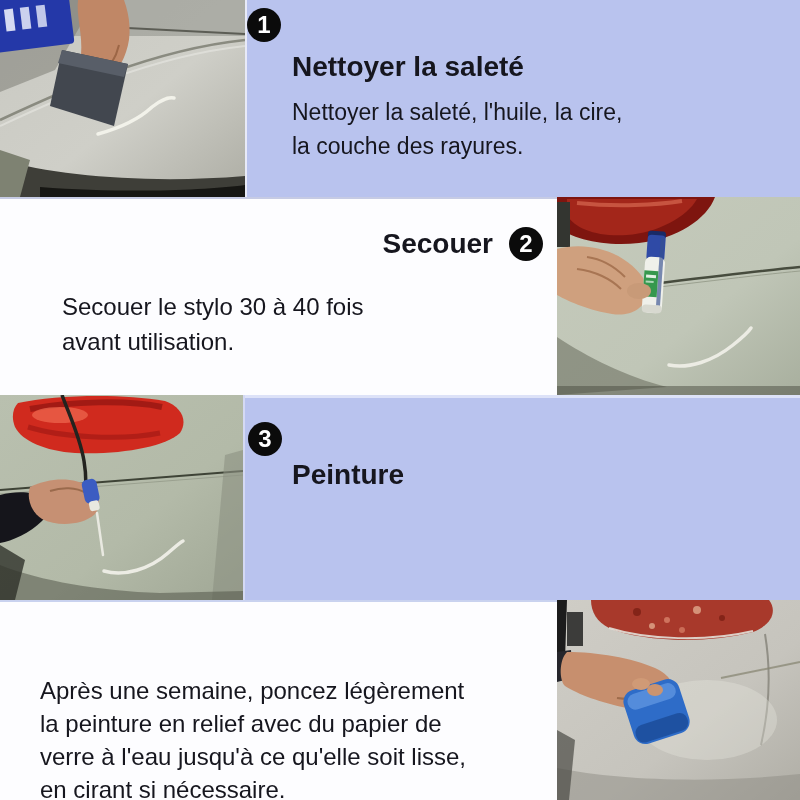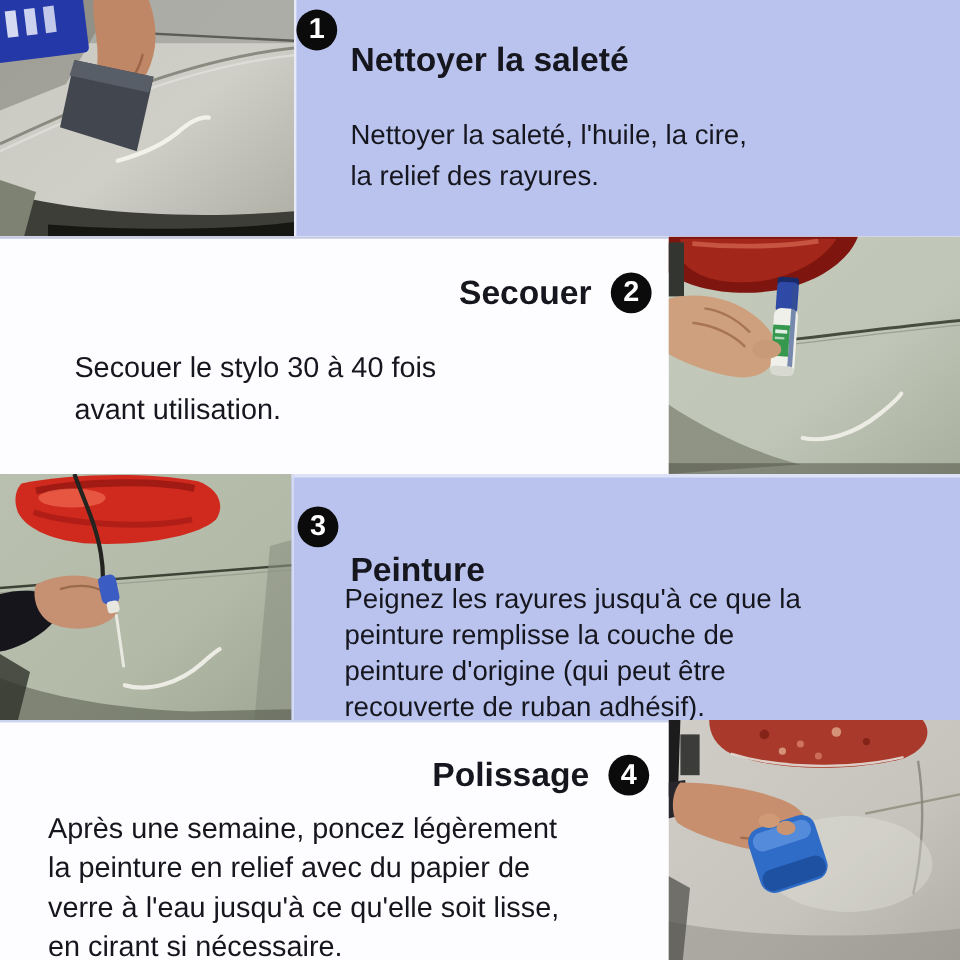--- a/index.html
+++ b/index.html
@@ -26,21 +26,21 @@
   .badge{
     position:absolute;width:34px;height:34px;border-radius:50%;
     background:#0b0b0b;color:#ffffff;font-weight:700;font-size:24px;
     display:flex;align-items:center;justify-content:center;line-height:1;
   }
   .title{position:absolute;font-weight:700;font-size:28px;white-space:nowrap;}
   .bodytext{position:absolute;white-space:pre-line;}
 
   
   #badge1{left:247px;top:8px;}
-  #title1{left:292px;top:11px;}
+  #title1{left:292px;top:28px;}
   #body1{left:292px;top:72px;font-size:23px;line-height:34px;width:490px;}
 
   
   .title-row{position:absolute;display:flex;align-items:center;gap:16px;}
   .title-row .title{position:static;}
   .title-row .badge{position:static;flex:0 0 auto;}
   #titlerow2{right:257px;top:6px;}
   #body2{left:62px;top:66px;font-size:24px;line-height:35px;width:470px;}
 
   
@@ -85,21 +85,21 @@
         <polygon points="62,50 128,64 124,77 58,63" fill="#585e68"></polygon>
         <path d="M98,134 C120,128 138,120 152,107 C162,99 170,97 174,98" stroke="#f2f2ea" stroke-width="3.5" stroke-linecap="round" fill="none"></path>
         <path d="M0,160 C60,176 150,184 245,176 L245,197 L0,197 Z" fill="#3e3e38"></path>
         <path d="M40,187 C120,193 200,191 245,185 L245,197 L40,197 Z" fill="#161613"></path>
         <polygon points="0,150 30,160 20,197 0,197" fill="#7e8272"></polygon>
       </svg>
     </div>
     <div class="badge" id="badge1">1</div>
     <h2 class="title" id="title1">Nettoyer la saleté</h2>
     <p class="bodytext" id="body1">Nettoyer la saleté, l'huile, la cire,
-la relief des rayures.</p>
+la couche des rayures.</p>
   </section>
 
   <section class="band band-white" id="band2">
     <div class="title-row" id="titlerow2">
       <h2 class="title">Secouer</h2>
       <div class="badge">2</div>
     </div>
     <p class="bodytext" id="body2">Secouer le stylo 30 à 40 fois
 avant utilisation.</p>
     <div class="photo" id="photo2">
@@ -165,31 +165,23 @@
           <rect x="87" y="106" width="10" height="10" rx="3" fill="#e8e8e0"></rect>
         </g>
         <path d="M97,118 C99,132 101,146 103,160" stroke="#e9e9e1" stroke-width="2.5" stroke-linecap="round" fill="none"></path>
         <path d="M104,176 C124,182 150,174 168,158 C176,151 181,147 183,146" stroke="#ecece4" stroke-width="3.5" stroke-linecap="round" fill="none"></path>
         <path d="M0,170 C40,186 100,196 160,198 L243,196 L243,205 L0,205 Z" fill="#54584a" opacity="0.55"></path>
         <polygon points="0,150 25,165 15,205 0,205" fill="#2f322a" opacity="0.8"></polygon>
       </svg>
     </div>
     <div class="badge" id="badge3">3</div>
     <h2 class="title" id="title3">Peinture</h2>
-    <p class="bodytext" id="body3">Peignez les rayures jusqu'à ce que la
-peinture remplisse la couche de
-peinture d'origine (qui peut être
-recouverte de ruban adhésif).</p>
   </section>
 
   <section class="band band-white" id="band4">
-    <div class="title-row" id="titlerow4">
-      <h2 class="title">Polissage</h2>
-      <div class="badge">4</div>
-    </div>
     <p class="bodytext" id="body4">Après une semaine, poncez légèrement
 la peinture en relief avec du papier de
 verre à l'eau jusqu'à ce qu'elle soit lisse,
 en cirant si nécessaire.</p>
     <div class="photo" id="photo4">
       <svg width="243" height="200" viewBox="0 0 243 200">
         <defs>
           <linearGradient id="p4bg" x1="0" y1="0" x2="1" y2="1">
             <stop offset="0" stop-color="#cfcdc6"></stop>
               <stop offset="0.6" stop-color="#c6c4bd"></stop>

